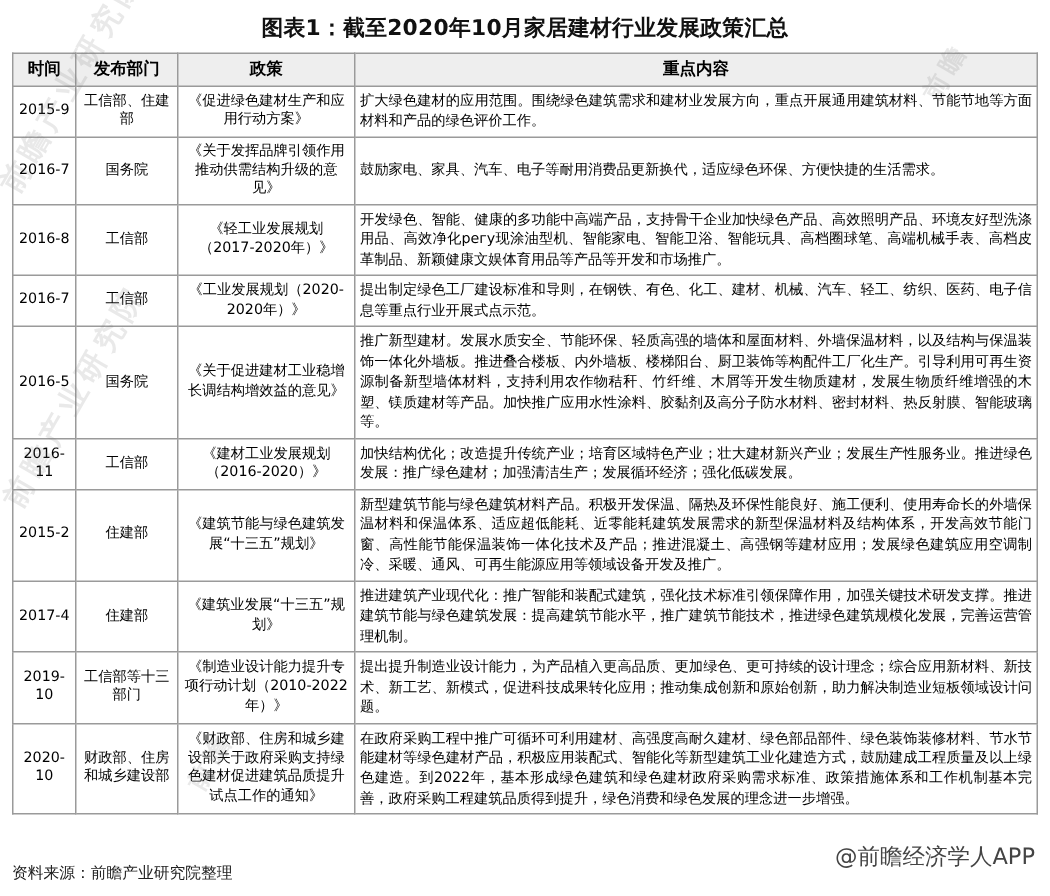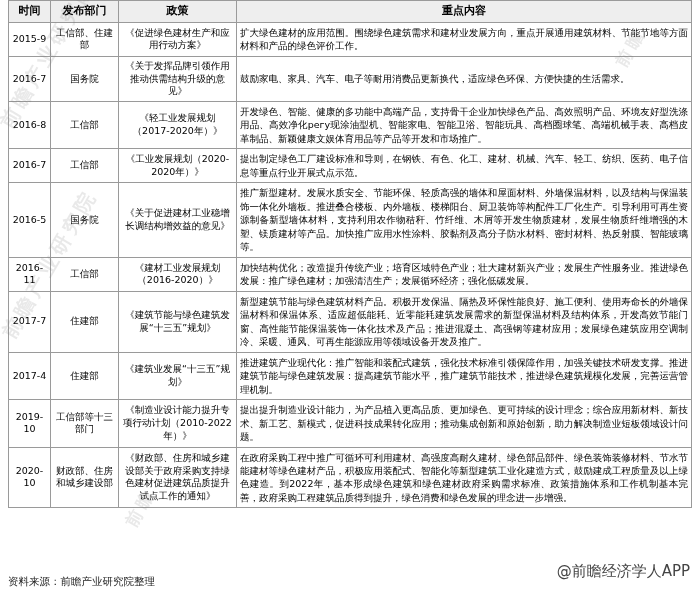--- a/index.html
+++ b/index.html
@@ -119,20 +119,21 @@
 </head>
 <body>
 
 <div class="page">
 
   <div class="wm wm-1">前瞻产业研究院</div>
   <div class="wm wm-2">前瞻产业研究院</div>
   <div class="wm wm-3">前瞻</div>
   <div class="wm wm-4">前瞻</div>
 
+  <div class="title">图表1：截至2020年10月家居建材行业发展政策汇总</div>
 
   <table class="policy">
     <colgroup>
       <col class="time">
       <col class="dept">
       <col class="policy">
       <col class="content">
     </colgroup>
     <thead>
       <tr>
@@ -173,21 +174,21 @@
         <td class="c-policy">《关于促进建材工业稳增长调结构增效益的意见》</td>
         <td class="c-content">推广新型建材。发展水质安全、节能环保、轻质高强的墙体和屋面材料、外墙保温材料，以及结构与保温装饰一体化外墙板。推进叠合楼板、内外墙板、楼梯阳台、厨卫装饰等构配件工厂化生产。引导利用可再生资源制备新型墙体材料，支持利用农作物秸秆、竹纤维、木屑等开发生物质建材，发展生物质纤维增强的木塑、镁质建材等产品。加快推广应用水性涂料、胶黏剂及高分子防水材料、密封材料、热反射膜、智能玻璃等。</td>
       </tr>
       <tr>
         <td class="c-time">2016-11</td>
         <td class="c-dept">工信部</td>
         <td class="c-policy">《建材工业发展规划（2016-2020）》</td>
         <td class="c-content">加快结构优化；改造提升传统产业；培育区域特色产业；壮大建材新兴产业；发展生产性服务业。推进绿色发展：推广绿色建材；加强清洁生产；发展循环经济；强化低碳发展。</td>
       </tr>
       <tr>
-        <td class="c-time">2017-7</td>
+        <td class="c-time">2015-2</td>
         <td class="c-dept">住建部</td>
         <td class="c-policy">《建筑节能与绿色建筑发展“十三五”规划》</td>
         <td class="c-content">新型建筑节能与绿色建筑材料产品。积极开发保温、隔热及环保性能良好、施工便利、使用寿命长的外墙保温材料和保温体系、适应超低能耗、近零能耗建筑发展需求的新型保温材料及结构体系，开发高效节能门窗、高性能节能保温装饰一体化技术及产品；推进混凝土、高强钢等建材应用；发展绿色建筑应用空调制冷、采暖、通风、可再生能源应用等领域设备开发及推广。</td>
       </tr>
       <tr>
         <td class="c-time">2017-4</td>
         <td class="c-dept">住建部</td>
         <td class="c-policy">《建筑业发展“十三五”规划》</td>
         <td class="c-content">推进建筑产业现代化：推广智能和装配式建筑，强化技术标准引领保障作用，加强关键技术研发支撑。推进建筑节能与绿色建筑发展：提高建筑节能水平，推广建筑节能技术，推进绿色建筑规模化发展，完善运营管理机制。</td>
       </tr>

